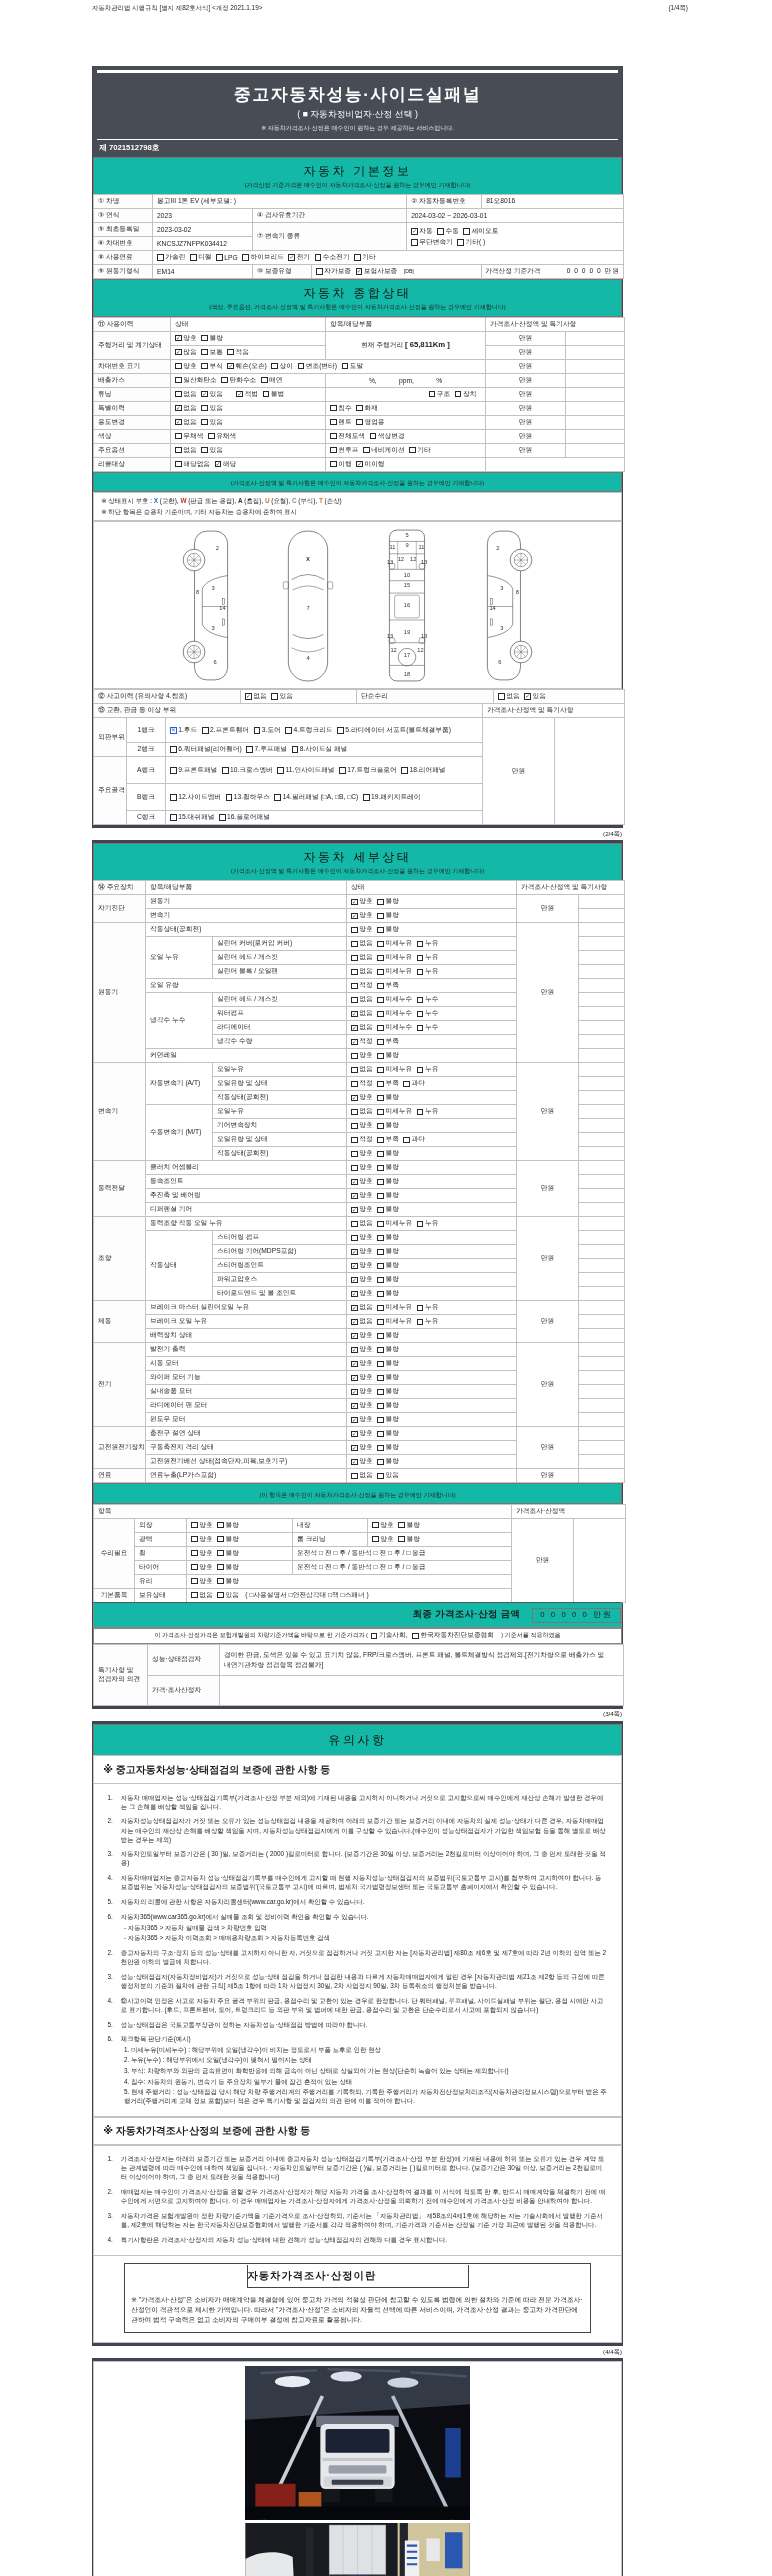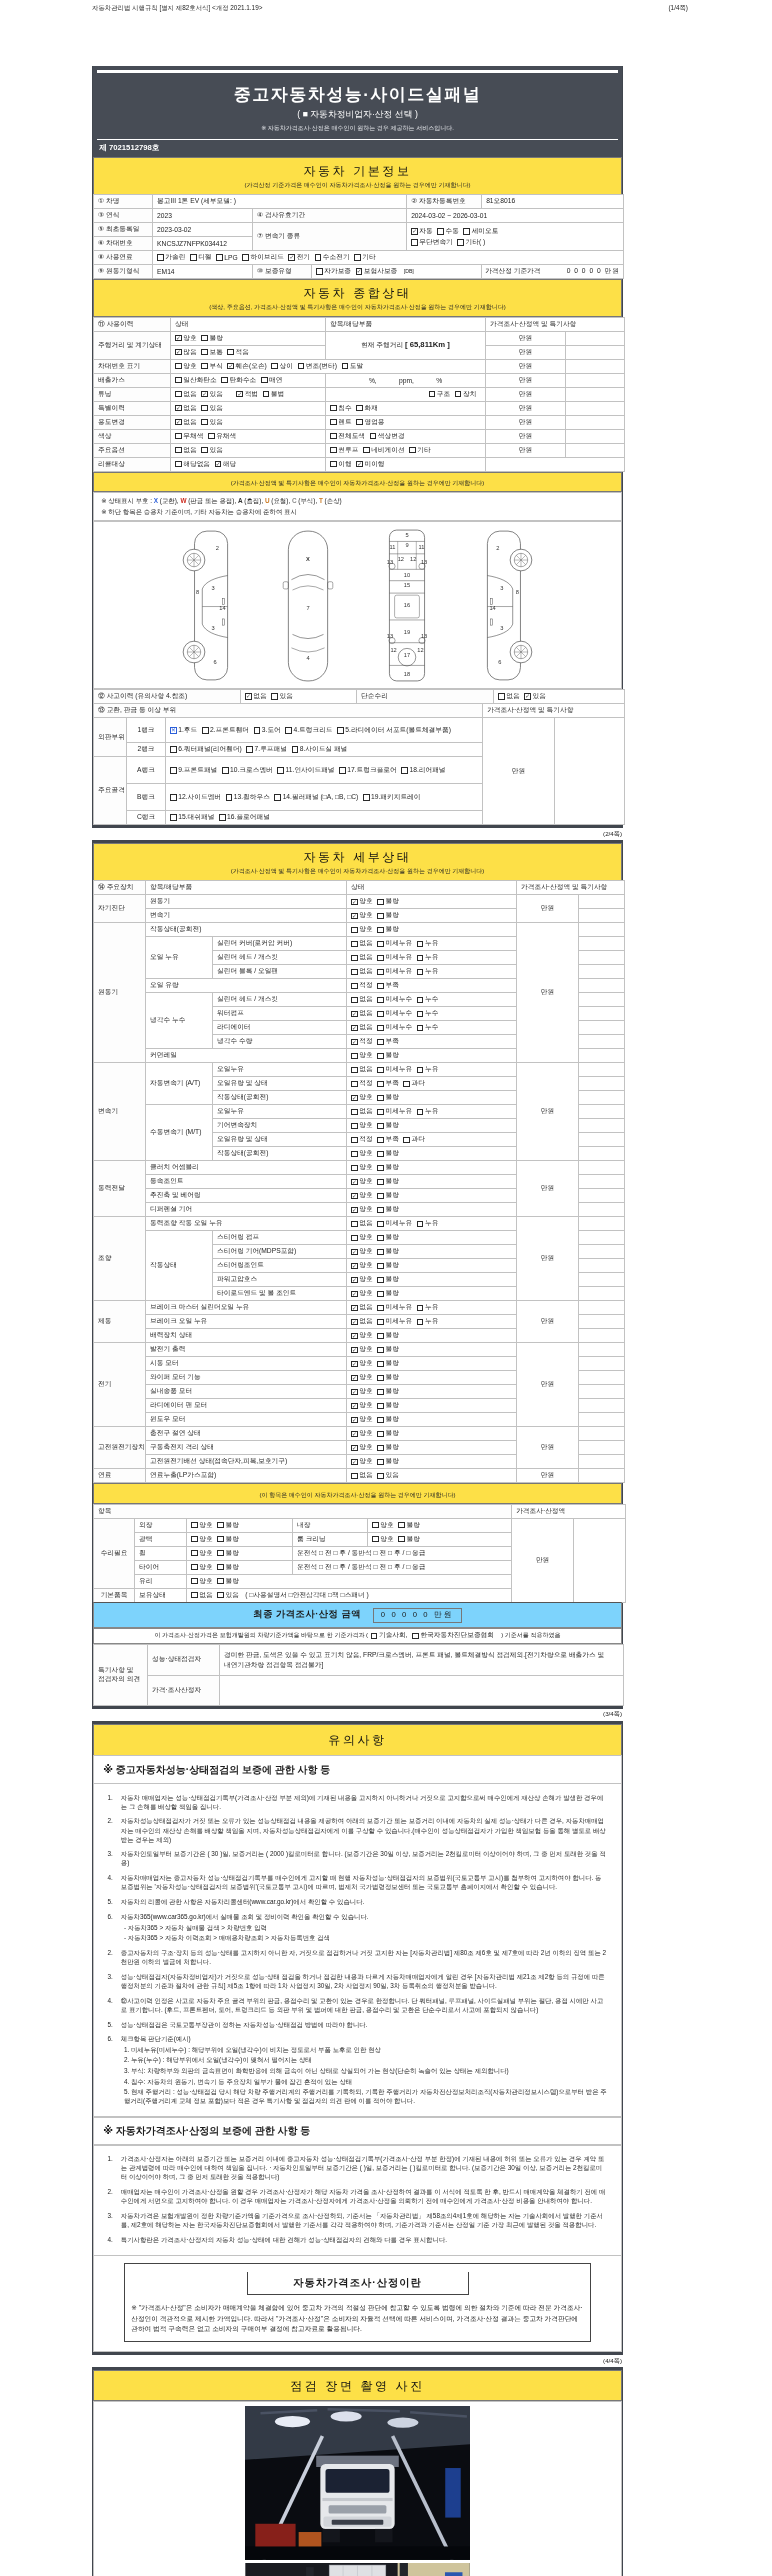--- a/index.html
+++ b/index.html
@@ -15,21 +15,21 @@
   .banner .strip{height:3.6px;background:#fff}
   .banner .b-title{text-align:center;font-size:17px;font-weight:bold;letter-spacing:1.5px;padding-top:9.3px}
   .banner .b-sub{text-align:center;font-size:8.8px;margin-top:3.6px}
   .banner .b-note{text-align:center;font-size:6px;color:#e8eaee;margin:2.6px 0 6.2px}
   .banner .divline{height:1px;background:#fff}
   .banner .b-doc{font-size:7.7px;font-weight:bold;padding:3.1px 2.1px 4.1px}
 
   .frame{border-left:1px solid #41464e;border-right:1px solid #41464e;border-bottom:3.1px solid #41464e;background:#fff}
   .frame-top{border-top:3.1px solid #41464e}
 
-  .sec-h{background:#fde047;text-align:center;padding:4.6px 0 3.6px;border:0.5px solid #777;border-bottom:0.5px solid #777}
+  .sec-h{background:#14b8a6;text-align:center;padding:4.6px 0 3.6px;border:0.5px solid #777;border-bottom:0.5px solid #777}
   .sec-h h2{font-size:12px;font-weight:normal;letter-spacing:2.6px;color:#111}
   .sec-h p{font-size:6px;margin-top:1.5px;color:#222}
 
   table{border-collapse:collapse;width:531px;table-layout:fixed;margin-top:-0.5px}
   td,th{border:0.5px solid #c2c2c2;font-size:6.7px;padding:1px 4.1px;height:14px;vertical-align:middle;background:#fff;word-break:keep-all}
   th{font-weight:normal;text-align:left;background:#fff}
   .lab{background:#fdfdfd}
   .ctr{text-align:center}
   .pre{white-space:pre}
   .price{text-align:center;color:#222}
@@ -41,35 +41,35 @@
   .ck.x .bx{color:#2b5fd9;border-color:#2b5fd9}
   .ck .lb{font-size:6.7px}
   .ckline{display:block;line-height:10.8px}
 
   .big-km{font-size:7.7px;font-weight:bold}
 
   .noterow{border:0.5px solid #c2c2c2;margin-top:-0.5px;padding:3.6px 7.2px;font-size:6.4px;line-height:1.6}
   .diagram-box{border:0.5px solid #c2c2c2;margin-top:-0.5px;display:flex;justify-content:center;gap:37px;padding:6.2px 0 5.2px;background:#fff}
   .dg text{font-size:11px;fill:#333}
 
-  .amount-band{border:0.5px solid #888;border-top:1px solid #555;margin-top:-0.5px;padding:4.6px 0;text-align:center;background:#7dd3fc}
+  .amount-band{border:0.5px solid #888;border-top:1px solid #555;margin-top:-0.5px;padding:4.6px 0;text-align:right;background:#14b8a6}
   .amount-band .al{font-size:9.3px;font-weight:bold;letter-spacing:0.5px;margin-right:9.3px}
   .amount-band .av{display:inline-block;border:0.5px solid #777;padding:1.5px 7.2px;font-size:7.7px;letter-spacing:2.1px}
   .amount-note{border:0.5px solid #888;margin-top:-0.5px;padding:2.6px 0;text-align:center;font-size:6px}
 
   .notice-subhead{border:0.5px solid #c2c2c2;margin-top:-0.5px;padding:6.2px 9.3px;font-size:10px;font-weight:bold}
   .notice-items{border:0.5px solid #c2c2c2;margin-top:-0.5px;padding:8.2px 13.4px 5.2px}
   .n-item{display:flex;margin-bottom:5.7px;font-size:6.4px;line-height:1.42}
   .n-num{width:13.4px;flex:none}
   .n-text{flex:1}
   .n-sub{margin:1.5px 0 0 3.1px;font-size:6.4px;line-height:1.42}
 
   .pricebox-wrap{border:0.5px solid #c2c2c2;margin-top:-0.5px;padding:7.2px 30px 9.3px}
   .pricebox{border:0.5px solid #444;padding:0 6.2px 6.2px}
-  .pricebox .pb-title{width:222px;margin:8px auto;border:0.5px solid #444;border-top:none;text-align:center;
+  .pricebox .pb-title{width:222px;margin:1px auto;border:0.5px solid #444;border-top:none;
                       font-size:10.3px;font-weight:bold;padding:4.1px 0;letter-spacing:1px}
   .pricebox .pb-body{font-size:6.7px;line-height:1.55;margin-top:6.2px}
 
   .photo-area{padding:4.1px 0 5.2px;text-align:center;border:0.5px solid #c2c2c2;margin-top:-0.5px}
   .photo{display:block;margin:0 auto 3.1px}
 </style>
 </head>
 <body>
 
 <div class="doc">
@@ -1413,23 +1413,20 @@
     <div class="pricebox-wrap">
       <div class="pricebox">
         <div class="pb-title">자동차가격조사·산정이란</div>
         <div class="pb-body">※ "가격조사·산정"은 소비자가 매매계약을 체결함에 있어 중고차 가격의 적절성 판단에 참고할 수 있도록 법령에 의한 절차와 기준에 따라 전문 가격조사·산정인이 객관적으로 제시한 가액입니다. 따라서 "가격조사·산정"은 소비자의 자율적 선택에 따른 서비스이며, 가격조사·산정 결과는 중고차 가격판단에 관하여 법적 구속력은 없고 소비자의 구매여부 결정에 참고자료로 활용됩니다.</div>
       </div>
     </div>
   </div>
   <div class="pgmark">(4/4쪽)</div>
 
   <div class="frame frame-top">
-    <div class="sec-h" style="padding:6.7px 0 5.7px">
-      <h2>점검 장면 촬영 사진</h2>
-    </div>
     <div class="photo-area">
 
       <svg class="photo" width="225" height="154" viewBox="0 0 436 298">
         <rect width="436" height="298" fill="#0a0c11"></rect>
         <path d="M0,0 L436,0 L436,74 L0,104 Z" fill="#333a46"></path>
         <path d="M30,14 L140,8 M160,6 L300,10 M320,12 L430,20" stroke="#4a5263" stroke-width="5" fill="none"></path>
         <ellipse cx="92" cy="30" rx="34" ry="11" fill="#f2f6ff" opacity="0.95"></ellipse>
         <ellipse cx="196" cy="20" rx="30" ry="10" fill="#eef3ff" opacity="0.9"></ellipse>
         <ellipse cx="306" cy="32" rx="30" ry="10" fill="#e8eefc" opacity="0.85"></ellipse>
         <line x1="36" y1="298" x2="150" y2="58" stroke="#c9cfdb" stroke-width="7"></line>

